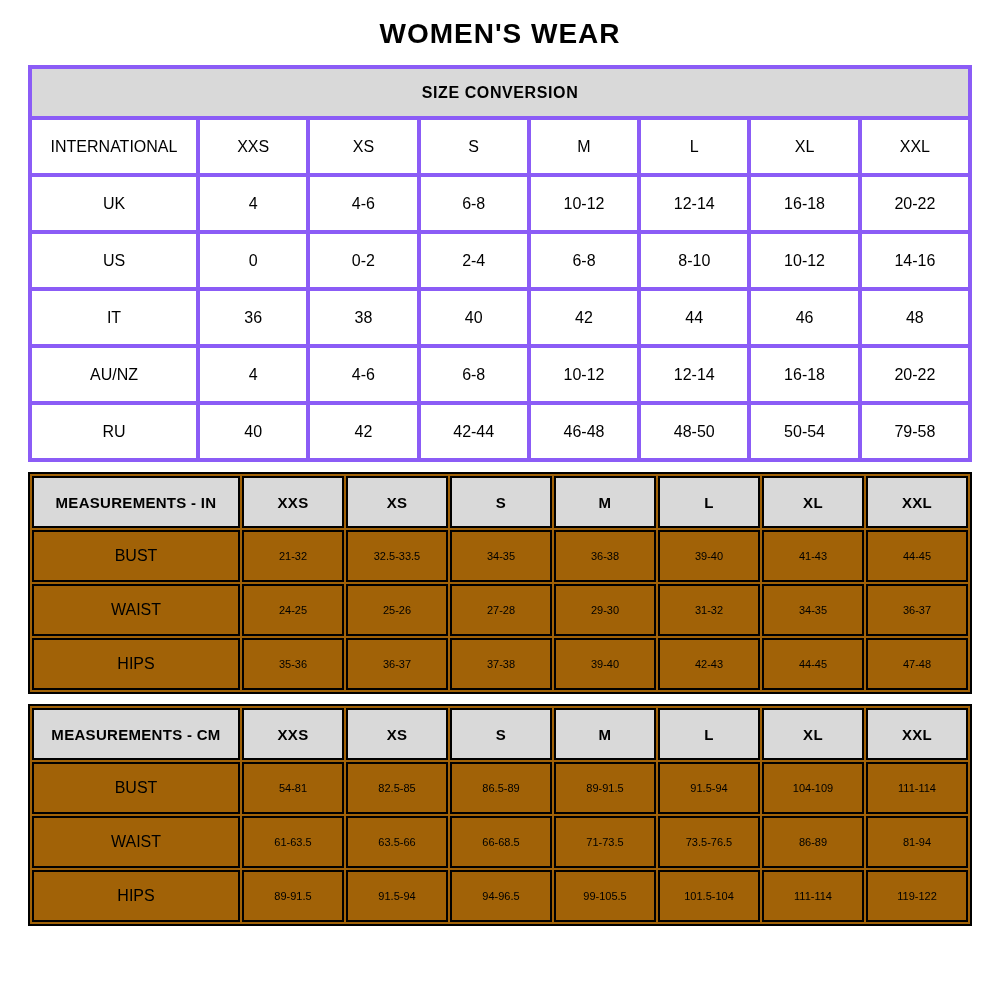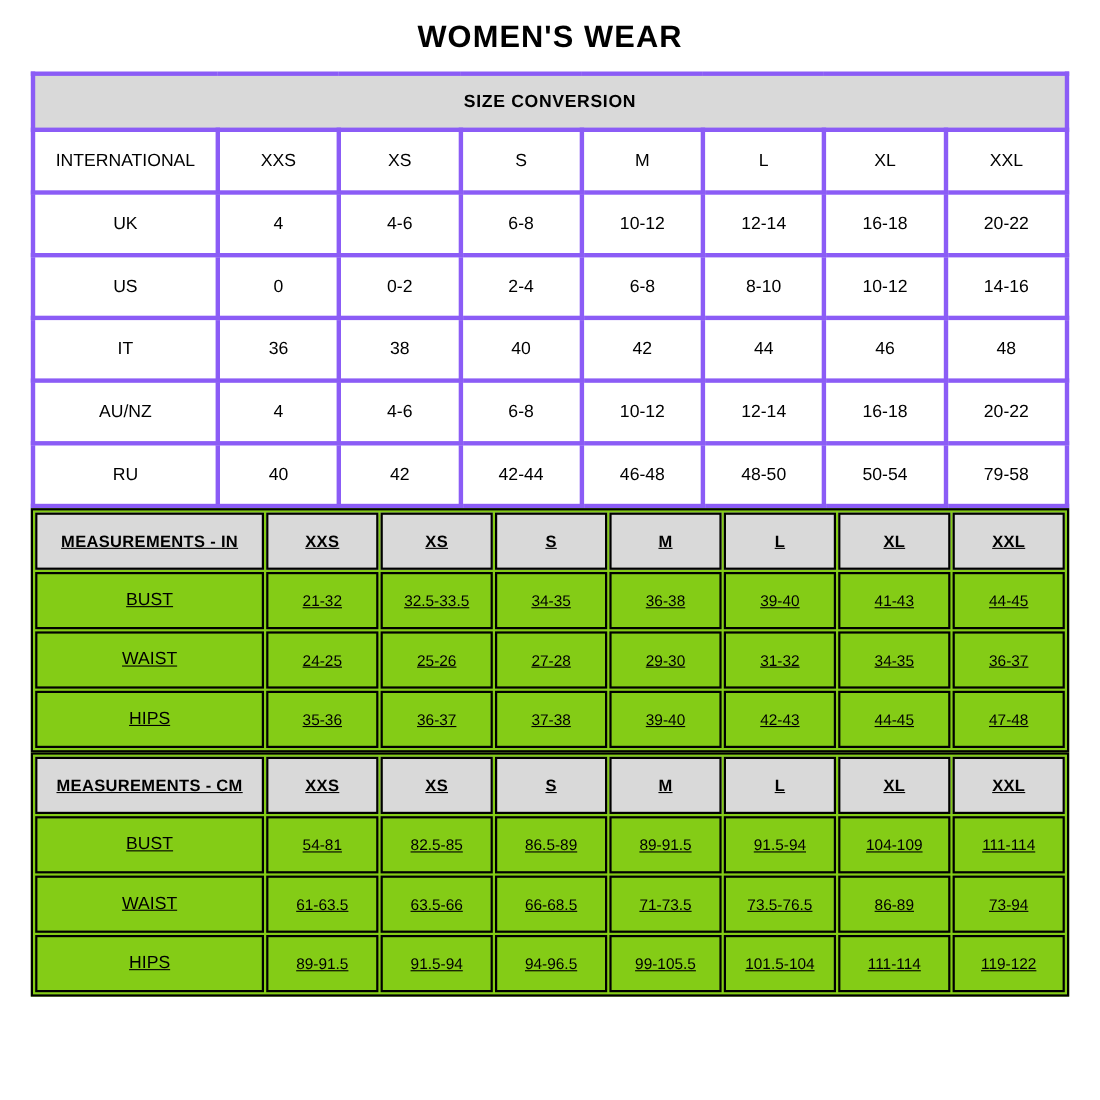--- a/index.html
+++ b/index.html
@@ -12,27 +12,27 @@
   
   table.conv{width:100%;border-collapse:collapse;table-layout:fixed;
     border:3px solid #000;}
   table.conv td{border:4px solid #8b5cf6;text-align:center;vertical-align:middle;
     font-size:16px;height:53px;padding:0 2px;}
   table.conv td.band{background:#d9d9d9;font-weight:bold;font-size:16px;
     letter-spacing:.6px;height:47px;}
 
   
   table.meas{width:100%;border-collapse:separate;border-spacing:2px;
-    table-layout:fixed;border:2px solid #000;background:#84cc16;text-decoration:underline;}
+    table-layout:fixed;border:2px solid #000;margin-top:10px;background:#a16207;}
   table.meas td{border:2px solid #000;text-align:center;vertical-align:middle;
     height:48px;padding:0 2px;}
   table.meas tr.hdr td{background:#d9d9d9;font-weight:bold;font-size:15px;
     letter-spacing:.3px;}
   table.meas td.rowlab{font-size:16px;}
-  table.meas td.val{font-size:14px;}
+  table.meas td.val{font-size:11px;}
 
   col.labcol1{width:168px;}
   col.labcol2{width:208px;}
 </style>
 </head>
 <body>
 
 <div class="page">
 
   <div class="title">WOMEN'S WEAR</div>
@@ -203,21 +203,21 @@
       <td class="val">111-114</td>
     </tr>
     <tr>
       <td class="rowlab">WAIST</td>
       <td class="val">61-63.5</td>
       <td class="val">63.5-66</td>
       <td class="val">66-68.5</td>
       <td class="val">71-73.5</td>
       <td class="val">73.5-76.5</td>
       <td class="val">86-89</td>
-      <td class="val">73-94</td>
+      <td class="val">81-94</td>
     </tr>
     <tr>
       <td class="rowlab">HIPS</td>
       <td class="val">89-91.5</td>
       <td class="val">91.5-94</td>
       <td class="val">94-96.5</td>
       <td class="val">99-105.5</td>
       <td class="val">101.5-104</td>
       <td class="val">111-114</td>
       <td class="val">119-122</td>

